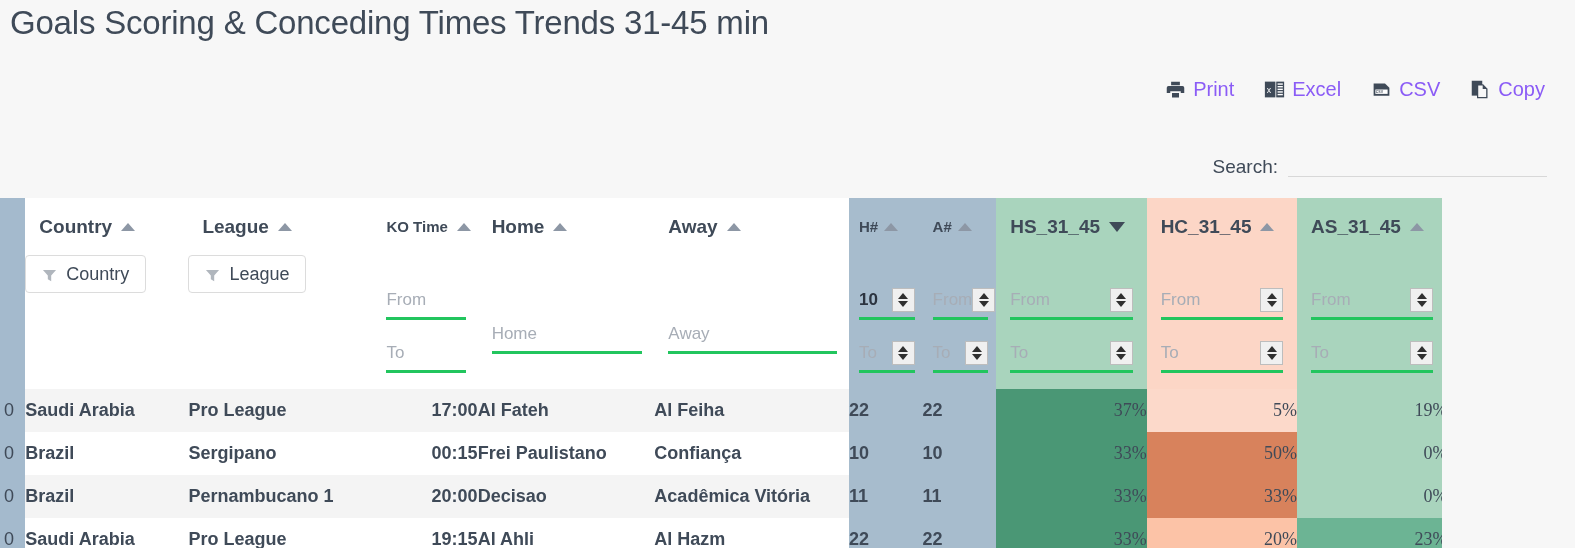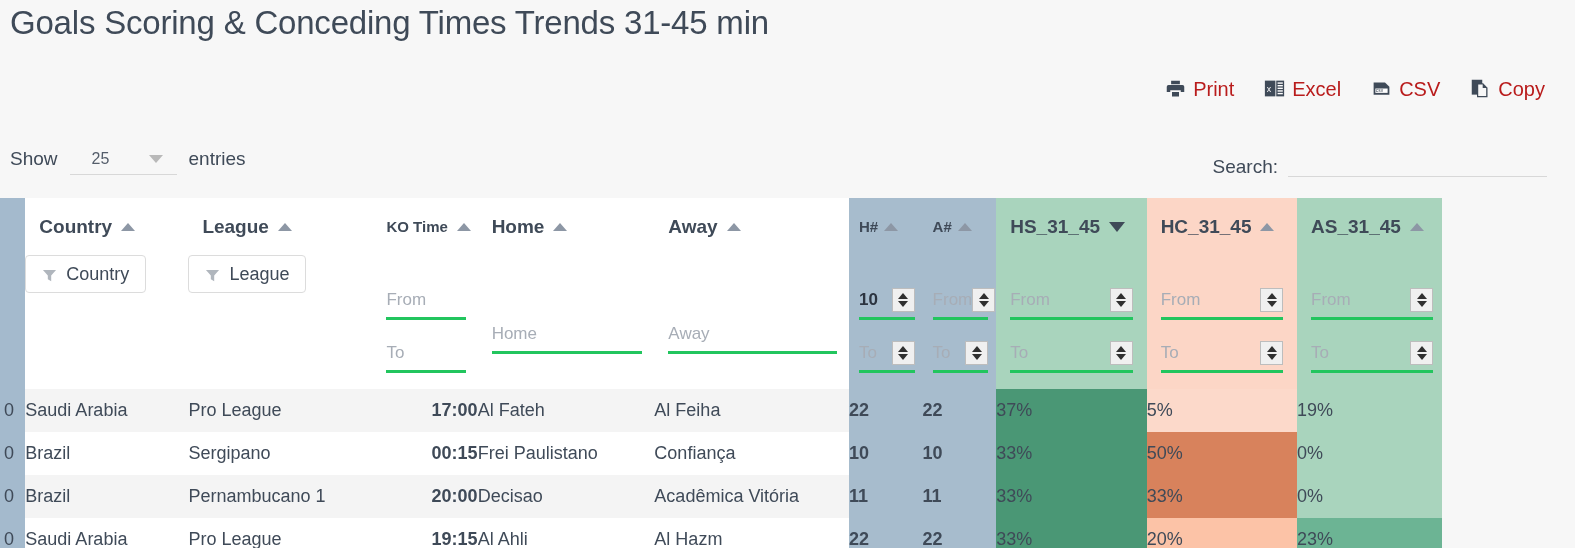--- a/index.html
+++ b/index.html
@@ -18,22 +18,22 @@
     font-size: 33px; font-weight: 400; color: #3f4a58;
     letter-spacing: -0.2px; white-space: nowrap;
   }
 
   
   .toolbar {
     position: absolute; right: 30px; top: 78px;
     display: flex; align-items: center; gap: 30px;
   }
   .tb-btn {
-    display: flex; gap: 7px;
-    font-size: 20px; color: #b91c1c; cursor: pointer;
+    display: flex; align-items: center; gap: 7px;
+    font-size: 20px; color: #8b5cf6; cursor: pointer;
     background: transparent; border: none; padding: 0;
     font-family: "Liberation Sans", sans-serif;
   }
   .tb-ico { width: 21px; height: 21px; display: block; }
 
   
   .show-wrap {
     position: absolute; left: 10px; top: 143px;
     display: flex; align-items: center; gap: 12px;
     font-size: 19px; color: #3f4a58;
@@ -155,22 +155,22 @@
     background: #fff; font-size: 18px; color: #3f4a58; cursor: pointer;
     font-family: "Liberation Sans", sans-serif;
   }
   .funnel { width: 15px; height: 15px; display: block; }
   .txt-ph { font-size: 17px; color: #a7adb6; }
 
   
   .brow td { height: 43px; font-size: 18px; color: #3f4a58; }
   .brow.odd  td.plain { background: #f4f4f4; }
   .brow.even td.plain { background: #ffffff; }
-  .cell-l { padding-left: 14px; white-space: nowrap; overflow: hidden; }
-  .cell-r { padding-right: 15px; white-space: nowrap; }
+  .cell-l { padding-left: 14px; white-space: nowrap; overflow: hidden; font-weight: bold; }
+  .cell-r { padding-right: 15px; text-align: right; white-space: nowrap; font-family: Liberation Serif, serif; }
   .cell-c { font-weight: 700; font-size: 17px; }
   .ko { text-align: right; padding-right: 12px; font-weight: 700; font-size: 16px; }
   .sliver-txt {
     color: #3f4a58; font-size: 18px; padding-left: 26px;
     white-space: nowrap; overflow: hidden;
   }
 </style>
 </head>
 <body>
 
@@ -219,28 +219,20 @@
         <svg viewBox="0 0 24 24" width="21" height="21">
             <rect x="2" y="2" width="12" height="17" fill="#3f4a58"></rect>
             <path fill="#3f4a58" d="M8 6h7l5 5v11H8z"></path>
             <path fill="#f7f7f7" d="M9.4 7.4h5.1v3.9h4v9.3h-9.1z"></path>
           </svg>
       </span>
       <span>Copy</span>
     </button>
   </div>
 
-  <div class="show-wrap">
-    <span>Show</span>
-    <div class="len-select">
-      <span class="len-val">25</span>
-      <span class="caret-dn"></span>
-    </div>
-    <span>entries</span>
-  </div>
 
   <div class="search-wrap">
     <span class="search-label">Search:</span>
     <input class="search-input" type="text" placeholder="" style="">
   </div>
 
   <div class="tbl-area">
   <table class="tbl">
     <colgroup>
       <col class="c-sliver">

